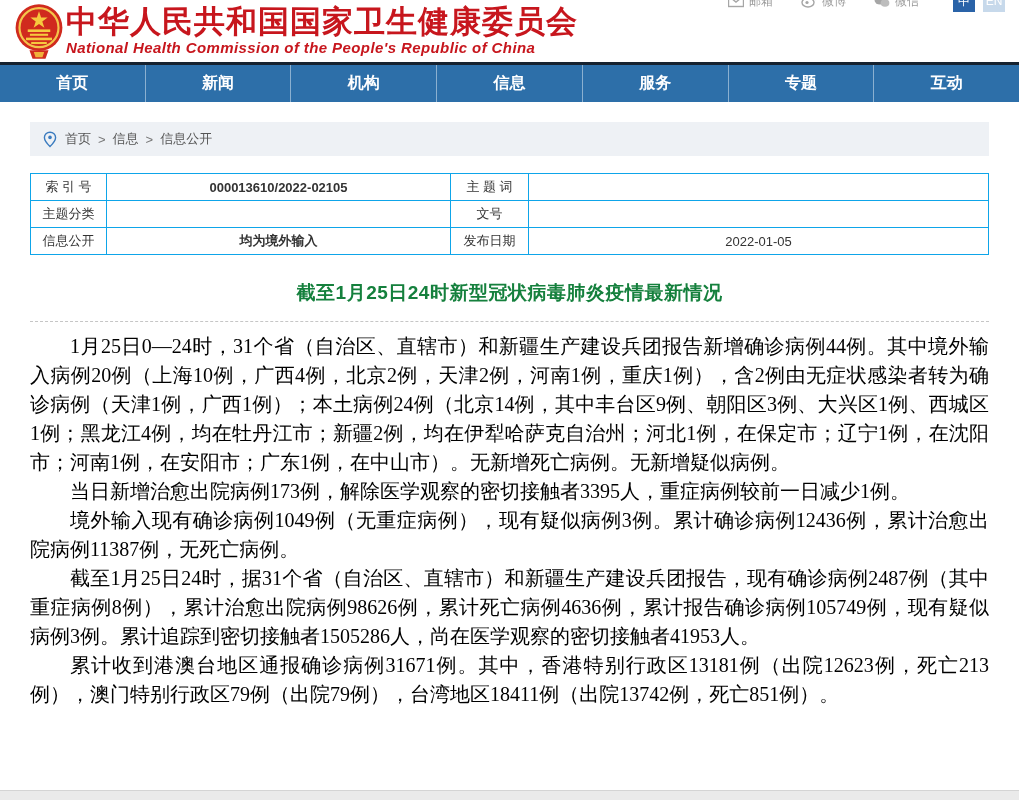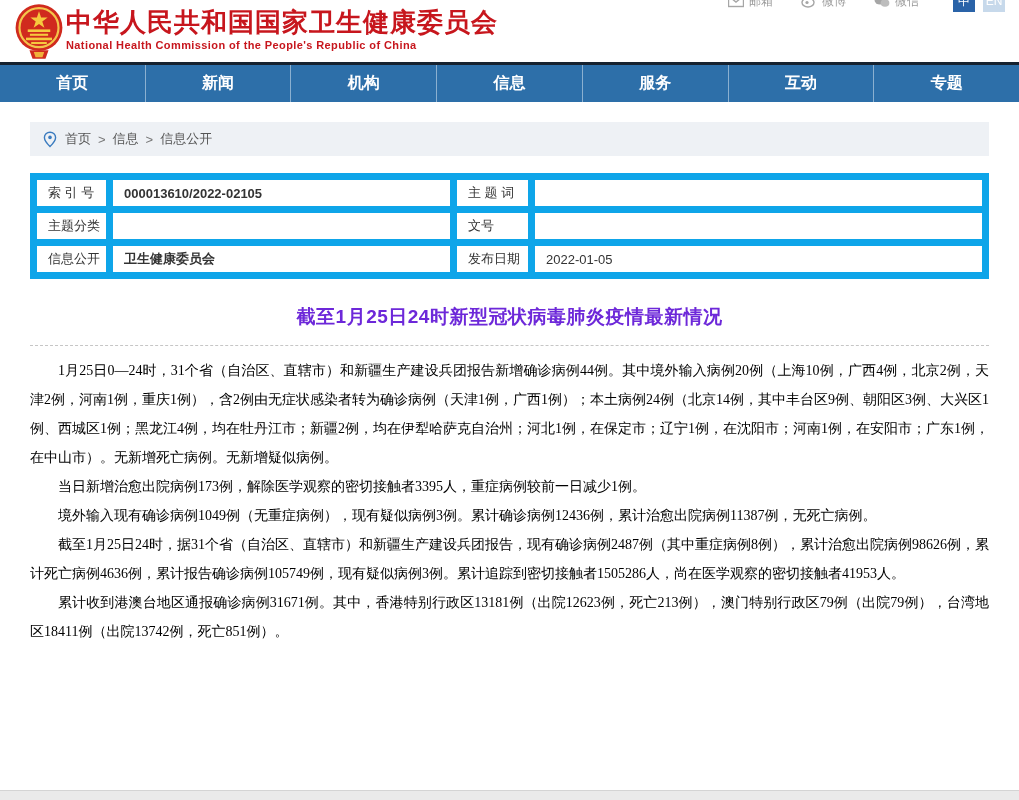--- a/index.html
+++ b/index.html
@@ -4,22 +4,22 @@
 <style>
   * { margin: 0; padding: 0; box-sizing: border-box; }
   html, body { background: #fff; }
   body { font-family: "Liberation Sans", "DejaVu Sans", sans-serif; }
   .page { width: 1019px; height: 800px; position: relative; overflow: hidden; background: #fff; margin: 0 auto; }
 
   
   .site-header { position: relative; height: 62px; background: #fff; overflow: hidden; }
   .emblem { position: absolute; left: 13px; top: 3px; width: 52px; height: 58px; cursor: pointer; }
   .header-titles { padding-left: 66px; padding-top: 7px; }
-  .site-title { font-size: 26px; font-weight: bold; color: #c7161d; letter-spacing: 1px; line-height: 30px; }
-  .site-subtitle { font-size: 11px; font-weight: bold; color: #c7161d; letter-spacing: .4px; margin-top: 2px; }
+  .site-title { font-size: 31px; font-weight: bold; color: #c7161d; letter-spacing: 1px; line-height: 30px; }
+  .site-subtitle { font-size: 15px; font-weight: bold; color: #c7161d; letter-spacing: .4px; margin-top: 2px; font-style: italic; }
   .quick-links { position: absolute; top: -10px; right: 14px; display: flex; align-items: center; gap: 28px; color: #9a9a9a; font-size: 12px; height: 22px; }
   .quick-link { display: flex; align-items: center; gap: 5px; cursor: pointer; color: #9a9a9a; }
   .ql-icon { width: 16px; height: 14px; display: inline-block; }
   .lang-group { display: flex; gap: 8px; margin-left: 6px; }
   .lang-box { width: 22px; height: 22px; text-align: center; line-height: 22px; font-size: 12px; color: #fff; cursor: pointer; }
   .lang-zh { background: #2a63a8; }
   .lang-en { background: #c7d9eb; }
 
   
   .main-nav { display: flex; height: 40px; background: #2d6fa9; border-top: 3px solid #16222f; }
@@ -28,29 +28,29 @@
 
   
   .content { padding: 0 30px; }
 
   .breadcrumb { margin-top: 20px; background: #eef1f5; height: 34px; display: flex; align-items: center; padding: 0 13px; font-size: 13px; color: #555; }
   .crumb-pin { width: 14px; height: 17px; margin-right: 8px; }
   .crumb-link { color: #555; text-decoration: none; cursor: pointer; }
   .crumb-sep { margin: 0 7px; color: #777; }
 
   .meta-table { width: 100%; border-collapse: collapse; margin-top: 17px; font-size: 13px; color: #333; table-layout: fixed; }
-  .meta-table td { border: 7px solid #0ea5e9; height: 25px; padding: 4px 11px; background: #fff; white-space: nowrap; overflow: hidden; }
+  .meta-table td { border: 1px solid #0ea5e9; height: 25px; padding: 4px 11px; background: #fff; white-space: nowrap; overflow: hidden; text-align: center; }
   .meta-table .c1 { width: 76px; }
   .meta-table .c2 { width: 344px; font-weight: bold; }
   .meta-table .c3 { width: 78px; }
 
-  .article-title { text-align: center; color: #6d28d9; font-size: 19px; font-weight: bold; margin: 25px 0 15px; letter-spacing: .5px; }
+  .article-title { text-align: center; color: #15803d; font-size: 19px; font-weight: bold; margin: 25px 0 15px; letter-spacing: .5px; }
   .dashed-sep { border: none; border-bottom: 1px dashed #c6c6c6; margin: 0 0 10px; }
 
-  .article-body { font-family: "Liberation Serif", "DejaVu Serif", serif; font-size: 14px; line-height: 29px; color: #000; text-align: justify; }
+  .article-body { font-family: "Liberation Serif", "DejaVu Serif", serif; font-size: 20px; line-height: 29px; color: #000; text-align: justify; }
   .article-body p { text-indent: 2em; margin: 0; }
 
   .footer-strip { position: absolute; left: 0; right: 0; bottom: 0; height: 10px; background: #eaeaea; border-top: 1px solid #d4d4d4; }
 </style>
 </head>
 <body>
 
 <div class="page">
 
   <header class="site-header">
@@ -100,22 +100,22 @@
       </span>
     </div>
   </header>
 
   <nav class="main-nav">
     <a class="nav-item">首页</a>
     <a class="nav-item">新闻</a>
     <a class="nav-item">机构</a>
     <a class="nav-item">信息</a>
     <a class="nav-item">服务</a>
+    <a class="nav-item">专题</a>
     <a class="nav-item">互动</a>
-    <a class="nav-item">专题</a>
   </nav>
 
   <div class="content">
 
     <div class="breadcrumb">
       <svg class="crumb-pin" viewBox="0 0 14 17">
         <path d="M7 1.2 C3.8 1.2 1.4 3.6 1.4 6.6 C1.4 10.2 7 15.6 7 15.6 C7 15.6 12.6 10.2 12.6 6.6 C12.6 3.6 10.2 1.2 7 1.2 Z" fill="none" stroke="#3a7bbf" stroke-width="1.4"></path>
         <circle cx="7" cy="6.4" r="1.8" fill="#3a7bbf"></circle>
       </svg>
       <a class="crumb-link">首页</a>
@@ -134,21 +134,21 @@
         <td class="c4"></td>
       </tr>
       <tr>
         <td class="c1">主题分类</td>
         <td class="c2"></td>
         <td class="c3">文号</td>
         <td class="c4"></td>
       </tr>
       <tr>
         <td class="c1">信息公开</td>
-        <td class="c2">卫生健康委员会</td>
+        <td class="c2">均为境外输入</td>
         <td class="c3">发布日期</td>
         <td class="c4">2022-01-05</td>
       </tr>
     </tbody>
       </table>
 
     <h2 class="article-title">截至1月25日24时新型冠状病毒肺炎疫情最新情况</h2>
     <hr class="dashed-sep">
 
     <div class="article-body">

